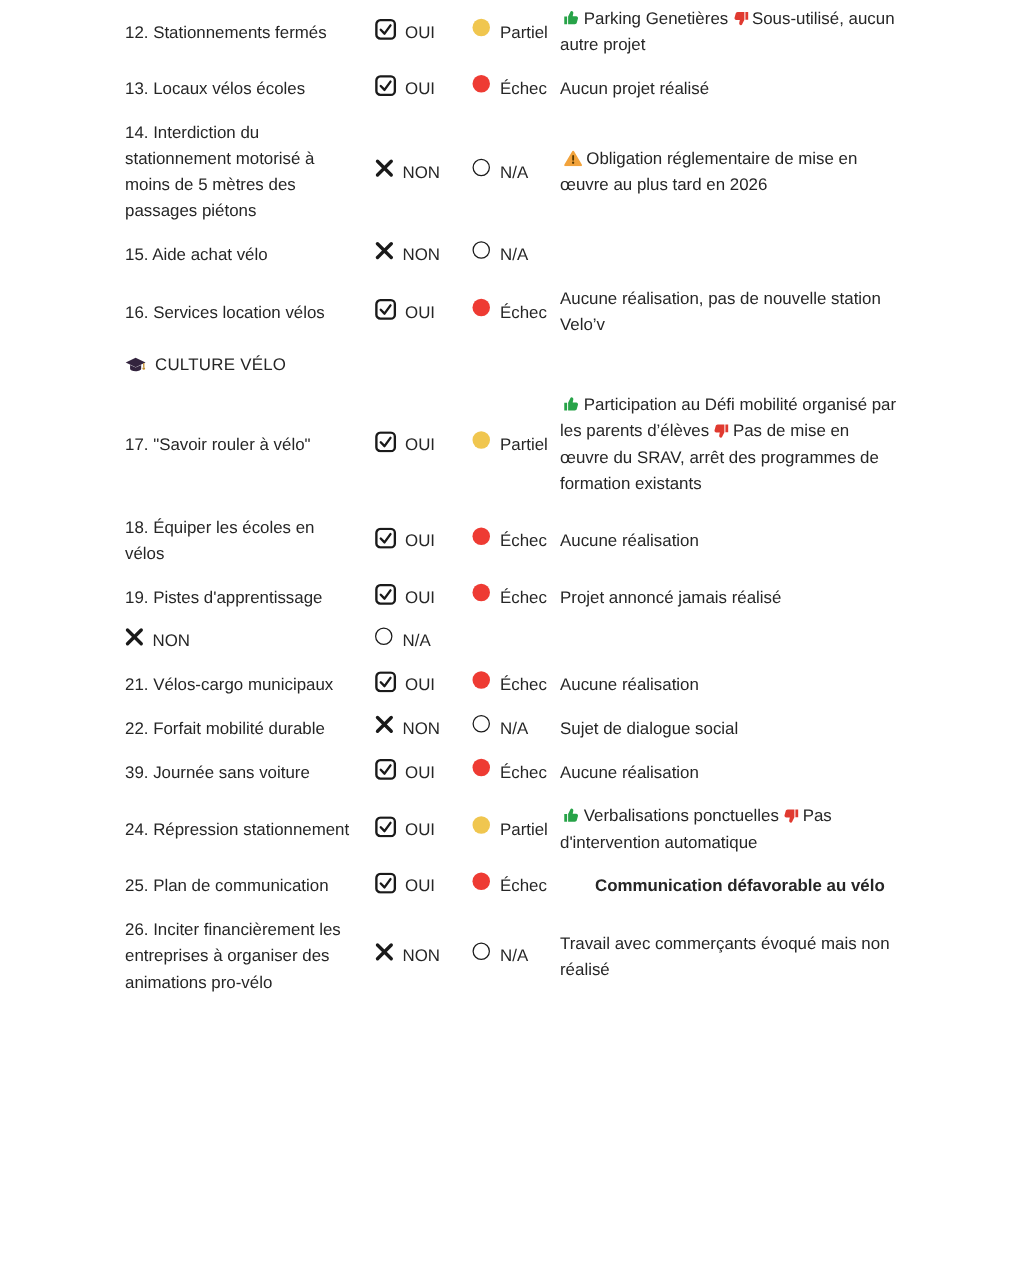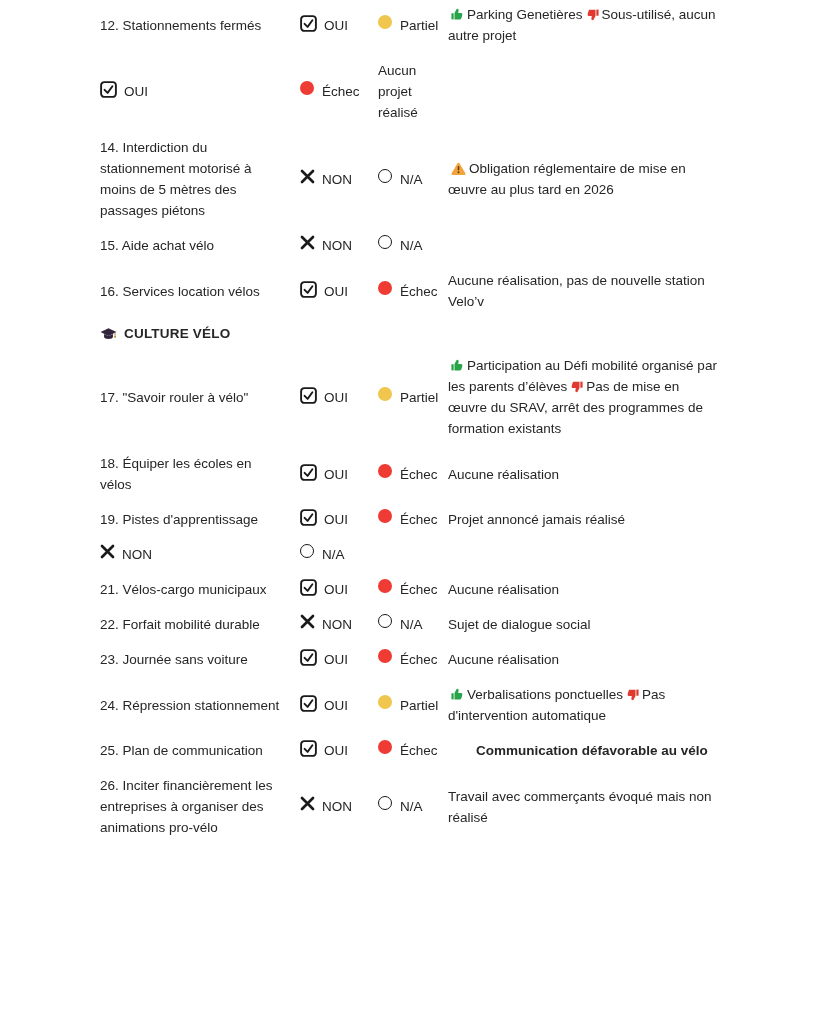--- a/index.html
+++ b/index.html
@@ -29,21 +29,21 @@
   .answer-cell, .status-cell { display: flex; }
   .answer-cell .icon-wrap { display: inline-flex; margin-right: 7px; }
   .status-cell .icon-wrap { display: inline-flex; margin-right: 8px; }
   .dot { width: 14px; height: 14px; border-radius: 50%; display: inline-block; }
   .circle-outline { width: 12px; height: 12px; border: 1.6px solid #1a1a1a; border-radius: 50%; display: inline-block; background: transparent; }
   .comment-cell { font-size: 13.5px; line-height: 21px; }
   .comment-cell .inline-icon { display: inline-block; vertical-align: -2px; margin: 0 3px; }
   .comment-cell .bold { font-weight: bold; margin-left: 28px; }
   .section-header {
     display: flex; align-items: center;
-    font-size: 13.5px; font-weight: bold;
+    font-size: 13.5px; font-weight: normal;
     margin: 2px 0 14px 0;
     letter-spacing: 0.2px;
   }
   .section-header .icon-wrap { display: inline-flex; margin-right: 7px; }
   svg { display: block; }
 </style>
 </head>
 <body>
 
 <div class="page">
@@ -67,20 +67,21 @@
         </div>
         <div class="cell comment-cell"><span class="inline-icon"><svg width="13" height="13" viewBox="0 0 16 16" fill="#27A348">
               <path d="M0.5 6.5h2.8V14H0.5z"></path>
               <path d="M4.3 14h6.6c1 0 1.8-.7 2-1.6l1.1-4.1c.3-1.1-.6-2.2-1.7-2.2H8.8l.6-3C9.6 2 8.8 1 7.7 1c-.5 0-.9.3-1.1.7L4.3 6.3V14z"></path>
             </svg></span><span>Parking Genetières</span><span class="inline-icon"><svg width="13" height="13" viewBox="0 0 16 16" fill="#E03A30" style="transform:rotate(180deg)">
               <path d="M0.5 6.5h2.8V14H0.5z"></path>
               <path d="M4.3 14h6.6c1 0 1.8-.7 2-1.6l1.1-4.1c.3-1.1-.6-2.2-1.7-2.2H8.8l.6-3C9.6 2 8.8 1 7.7 1c-.5 0-.9.3-1.1.7L4.3 6.3V14z"></path>
             </svg></span><span>Sous-utilisé, aucun autre projet</span></div>
       </div>
       <div class="row">
+        <div class="cell label-cell">13. Locaux vélos écoles</div>
         <div class="cell answer-cell">
           <span class="icon-wrap">
             <svg width="17" height="17" viewBox="0 0 17 17">
               <rect x="1.1" y="1.1" width="14.8" height="14.8" rx="3.2" fill="none" stroke="#1a1a1a" stroke-width="1.9"></rect>
               <path d="M4.6 8.8l3 3.1 4.8-6.6" fill="none" stroke="#1a1a1a" stroke-width="1.9" stroke-linecap="round" stroke-linejoin="round"></path>
             </svg>
           </span>
           <span>OUI</span>
         </div>
         <div class="cell status-cell">
@@ -271,21 +272,21 @@
         </div>
         <div class="cell status-cell">
           <span class="icon-wrap">
             <span class="circle-outline"></span>
           </span>
           <span>N/A</span>
         </div>
         <div class="cell comment-cell"><span>Sujet de dialogue social</span></div>
       </div>
       <div class="row">
-        <div class="cell label-cell">23. Journée sans voiture</div>
+        <div class="cell label-cell">39. Journée sans voiture</div>
         <div class="cell answer-cell">
           <span class="icon-wrap">
             <svg width="17" height="17" viewBox="0 0 17 17">
               <rect x="1.1" y="1.1" width="14.8" height="14.8" rx="3.2" fill="none" stroke="#1a1a1a" stroke-width="1.9"></rect>
               <path d="M4.6 8.8l3 3.1 4.8-6.6" fill="none" stroke="#1a1a1a" stroke-width="1.9" stroke-linecap="round" stroke-linejoin="round"></path>
             </svg>
           </span>
           <span>OUI</span>
         </div>
         <div class="cell status-cell">

